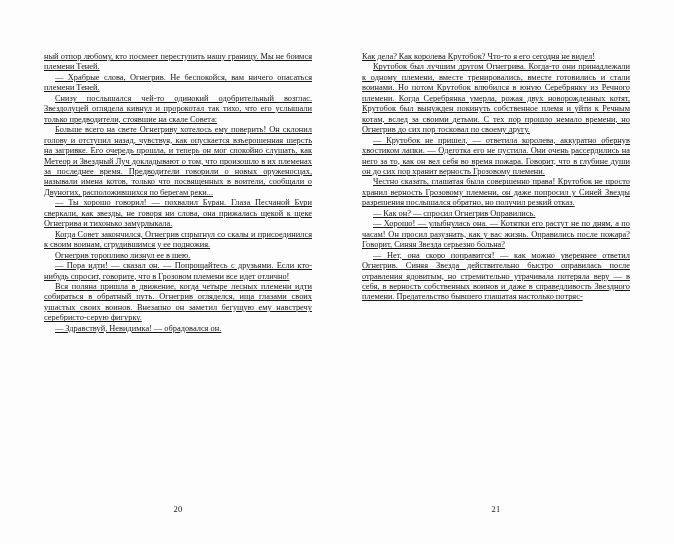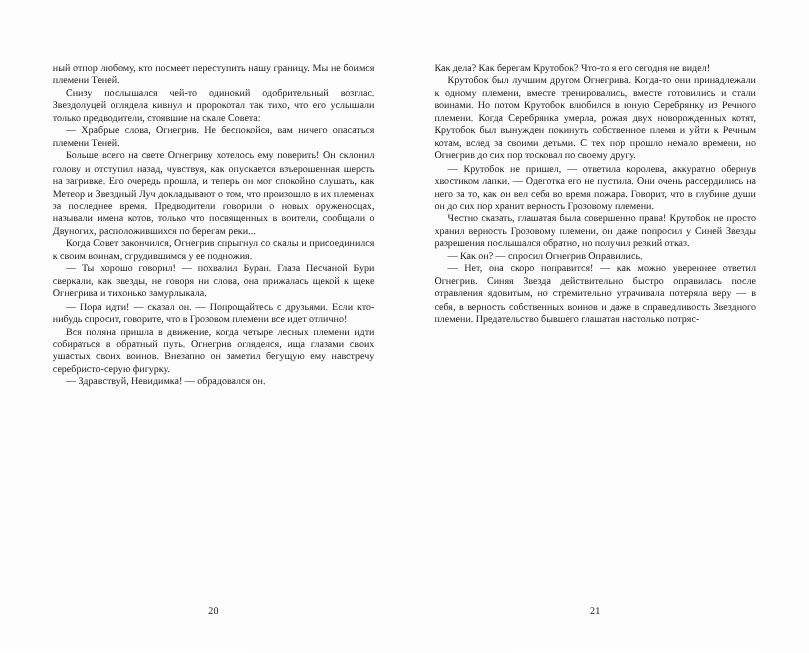--- a/index.html
+++ b/index.html
@@ -42,20 +42,21 @@
     line-height: 10.45px;
     text-align: justify;
     color: #161616;
     -webkit-hyphens: auto;
     hyphens: auto;
     word-spacing: -0.1px;
   }
   .textcol p {
     margin: 0;
     text-indent: 11px;
+    text-decoration: underline;
   }
   .textcol p.noindent {
     text-indent: 0;
   }
   .folio {
     text-align: center;
     font-size: 8.4px;
     color: #161616;
     margin-top: auto;
     padding-top: 8px;
@@ -69,43 +70,45 @@
 </style>
 </head>
 <body>
 
 <div class="page">
   <div class="spread">
 
     <div class="leaf">
       <div class="textcol">
         <p class="noindent">ный отпор любому, кто посмеет переступить нашу границу. Мы не боимся племени Теней.</p>
+        <p>— Храбрые слова, Огнегрив. Не беспокойся, вам ничего опасаться племени Теней.</p>
         <p>Снизу послышался чей-то одинокий одобрительный возглас. Звездолуцей оглядела кивнул и пророкотал так тихо, что его услышали только предводители, стоявшие на скале Совета:</p>
-        <p>— Храбрые слова, Огнегрив. Не беспокойся, вам ничего опасаться племени Теней.</p>
         <p>Больше всего на свете Огнегриву хотелось ему поверить! Он склонил голову и отступил назад, чувствуя, как опускается взъерошенная шерсть на загривке. Его очередь прошла, и теперь он мог спокойно слушать, как Метеор и Звездный Луч докладывают о том, что произошло в их племенах за последнее время. Предводители говорили о новых оруженосцах, называли имена котов, только что посвященных в воители, сообщали о Двуногих, расположившихся по берегам реки...</p>
+        <p>— Ты хорошо говорил! — похвалил Буран. Глаза Песчаной Бури сверкали, как звезды, не говоря ни слова, она прижалась щекой к щеке Огнегрива и тихонько замурлыкала.</p>
         <p>Когда Совет закончился, Огнегрив спрыгнул со скалы и присоединился к своим воинам, сгрудившимся у ее подножия.</p>
-        <p>— Ты хорошо говорил! — похвалил Буран. Глаза Песчаной Бури сверкали, как звезды, не говоря ни слова, она прижалась щекой к щеке Огнегрива и тихонько замурлыкала.</p>
+        <p>Огнегрив торопливо лизнул ее в шею.</p>
         <p>— Пора идти! — сказал он. — Попрощайтесь с друзьями. Если кто-нибудь спросит, говорите, что в Грозовом племени все идет отлично!</p>
         <p>Вся поляна пришла в движение, когда четыре лесных племени идти собираться в обратный путь. Огнегрив огляделся, ища глазами своих ушастых своих воинов. Внезапно он заметил бегущую ему навстречу серебристо-серую фигурку.</p>
         <p>— Здравствуй, Невидимка! — обрадовался он.</p>
       </div>
       <div class="folio-wrap">
         <div class="folio">20</div>
       </div>
     </div>
 
     <div class="gutter"></div>
 
     <div class="leaf">
       <div class="textcol">
-        <p class="noindent">Как дела? Как берегам Крутобок? Что-то я его сегодня не видел!</p>
+        <p class="noindent">Как дела? Как королева Крутобок? Что-то я его сегодня не видел!</p>
         <p>Крутобок был лучшим другом Огнегрива. Когда-то они принадлежали к одному племени, вместе тренировались, вместе готовились и стали воинами. Но потом Крутобок влюбился в юную Серебрянку из Речного племени. Когда Серебрянка умерла, рожая двух новорожденных котят, Крутобок был вынужден покинуть собственное племя и уйти к Речным котам, вслед за своими детьми. С тех пор прошло немало времени, но Огнегрив до сих пор тосковал по своему другу.</p>
         <p>— Крутобок не пришел, — ответила королева, аккуратно обернув хвостиком лапки. — Одеготка его не пустила. Они очень рассердились на него за то, как он вел себя во время пожара. Говорит, что в глубине души он до сих пор хранит верность Грозовому племени.</p>
         <p>Честно сказать, глашатая была совершенно права! Крутобок не просто хранил верность Грозовому племени, он даже попросил у Синей Звезды разрешения послышался обратно, но получил резкий отказ.</p>
         <p>— Как он? — спросил Огнегрив Оправились.</p>
+        <p>— Хорошо! — улыбнулась она. — Котятки его растут не по дням, а по часам! Он просил разузнать, как у вас жизнь. Оправились после пожара? Говорит, Синяя Звезда серьезно больна?</p>
         <p>— Нет, она скоро поправится! — как можно увереннее ответил Огнегрив. Синяя Звезда действительно быстро оправилась после отравления ядовитым, но стремительно утрачивала потеряла веру — в себя, в верность собственных воинов и даже в справедливость Звездного племени. Предательство бывшего глашатая настолько потряс-</p>
       </div>
       <div class="folio-wrap">
         <div class="folio">21</div>
       </div>
     </div>
 
   </div>
 </div>
 

